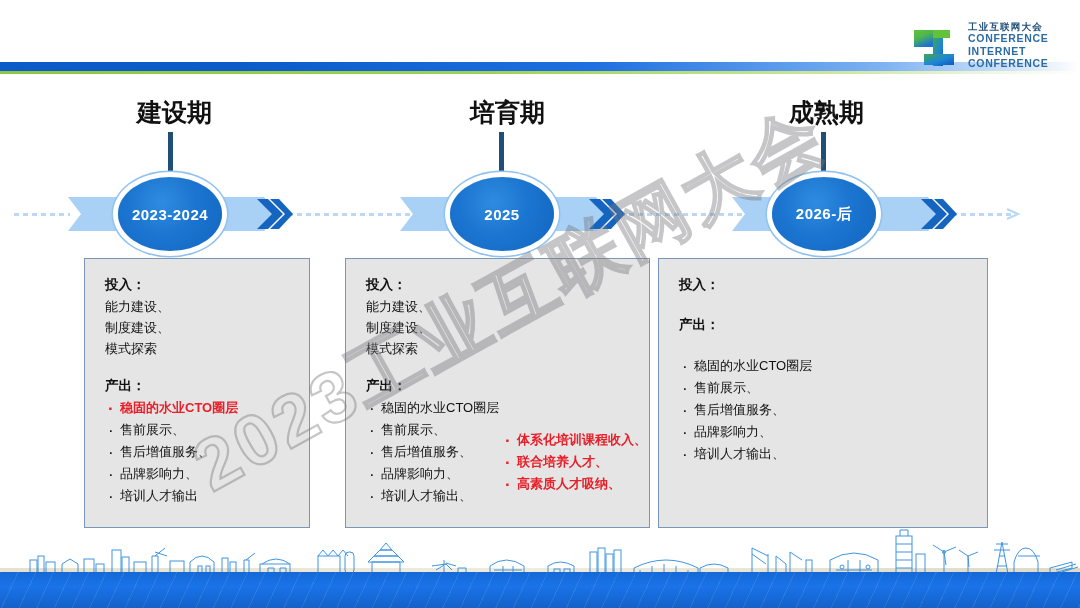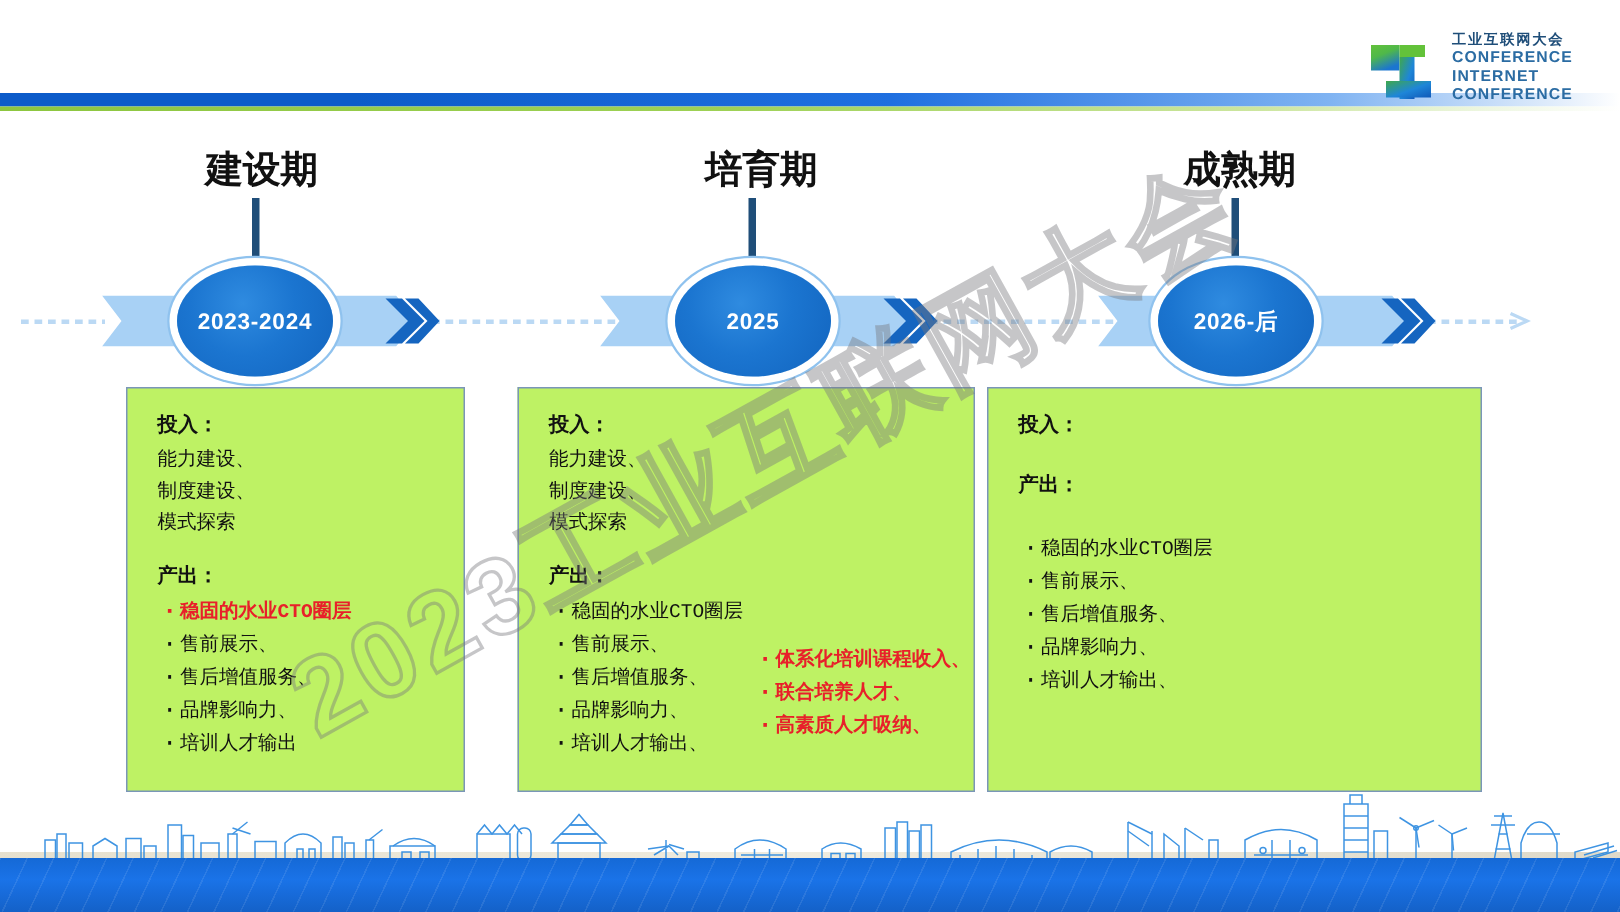--- a/index.html
+++ b/index.html
@@ -62,22 +62,22 @@
   .node{
     position:absolute;border-radius:50%;
     background:radial-gradient(circle at 42% 34%,#2F8BE0 0%,#1B75D0 45%,#1264BE 100%);
     display:flex;align-items:center;justify-content:center;
     color:#fff;font-size:15px;font-weight:700;letter-spacing:0.5px;
     box-shadow:0 0 0 5px #ffffff, 0 0 0 6.5px #8FC2EE;
   }
 
   
   .box{
-    position:absolute;background:#bef264;border:1.4px solid #7A96B8;
-    box-sizing:border-box;z-index:4;font-family:Liberation Mono, monospace;
+    position:absolute;background:#e5e5e5;border:1.4px solid #7A96B8;
+    box-sizing:border-box;z-index:4;
   }
   .box-inner{position:relative;width:100%;height:100%;}
   .hd{font-size:13.5px;font-weight:700;color:#111;line-height:1.55;}
   .ln{font-size:13px;color:#111;line-height:1.62;}
   .bullets{list-style:none;margin:0;padding:0;}
   .bullets li{
     font-size:13px;color:#111;line-height:1.70;
     padding-left:15px;position:relative;white-space:nowrap;
   }
   .bullets li::before{

